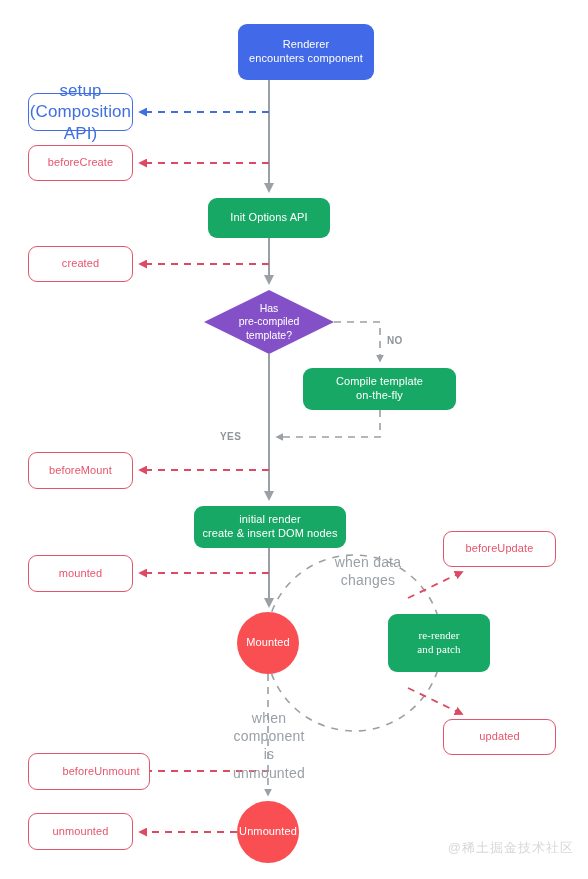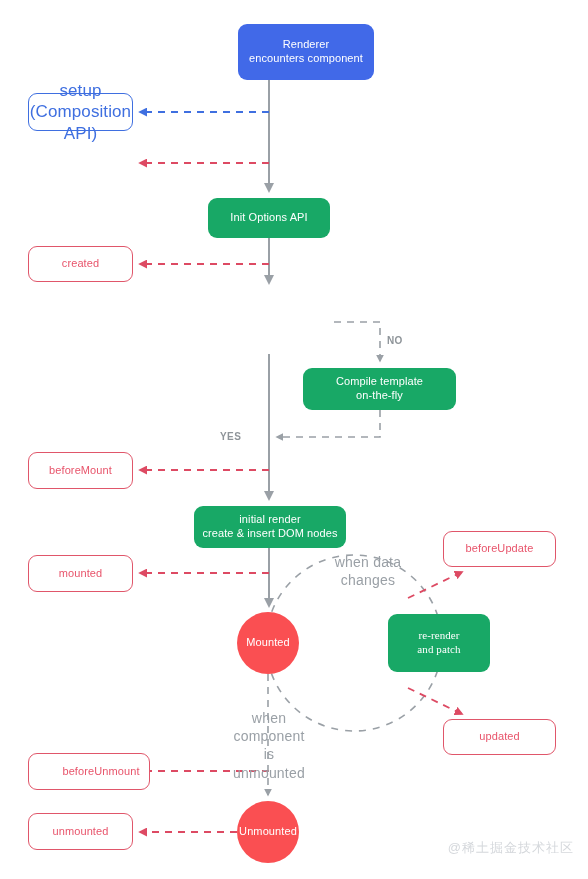--- a/index.html
+++ b/index.html
@@ -198,29 +198,42 @@
     </div>
   </div>
 
   <div class="node node-hook-blue" style="left:28px;top:93px;width:105px;height:38px;">
     <div>
       <span>setup</span><br>
       <span>(Composition API)</span>
     </div>
   </div>
 
+  <div class="node node-hook" style="left:28px;top:145px;width:105px;height:36px;">
+    <span>beforeCreate</span>
+  </div>
 
   <div class="node node-rect node-solid node-green" style="left:208px;top:198px;width:122px;height:40px;">
     <span>Init Options API</span>
   </div>
 
   <div class="node node-hook" style="left:28px;top:246px;width:105px;height:36px;">
     <span>created</span>
   </div>
 
+  <div class="node-diamond-wrap" style="left:204px;top:290px;width:130px;height:64px;">
+    <div class="node-diamond-shape"></div>
+    <div class="node-diamond-label">
+      <div>
+        <span>Has</span><br>
+        <span>pre-compiled</span><br>
+        <span>template?</span>
+      </div>
+    </div>
+  </div>
 
   <div class="node node-rect node-solid node-green" style="left:303px;top:368px;width:153px;height:42px;">
     <div>
       <span>Compile template</span><br>
       <span>on-the-fly</span>
     </div>
   </div>
 
   <div class="node node-hook" style="left:28px;top:452px;width:105px;height:37px;">
     <span>beforeMount</span>

